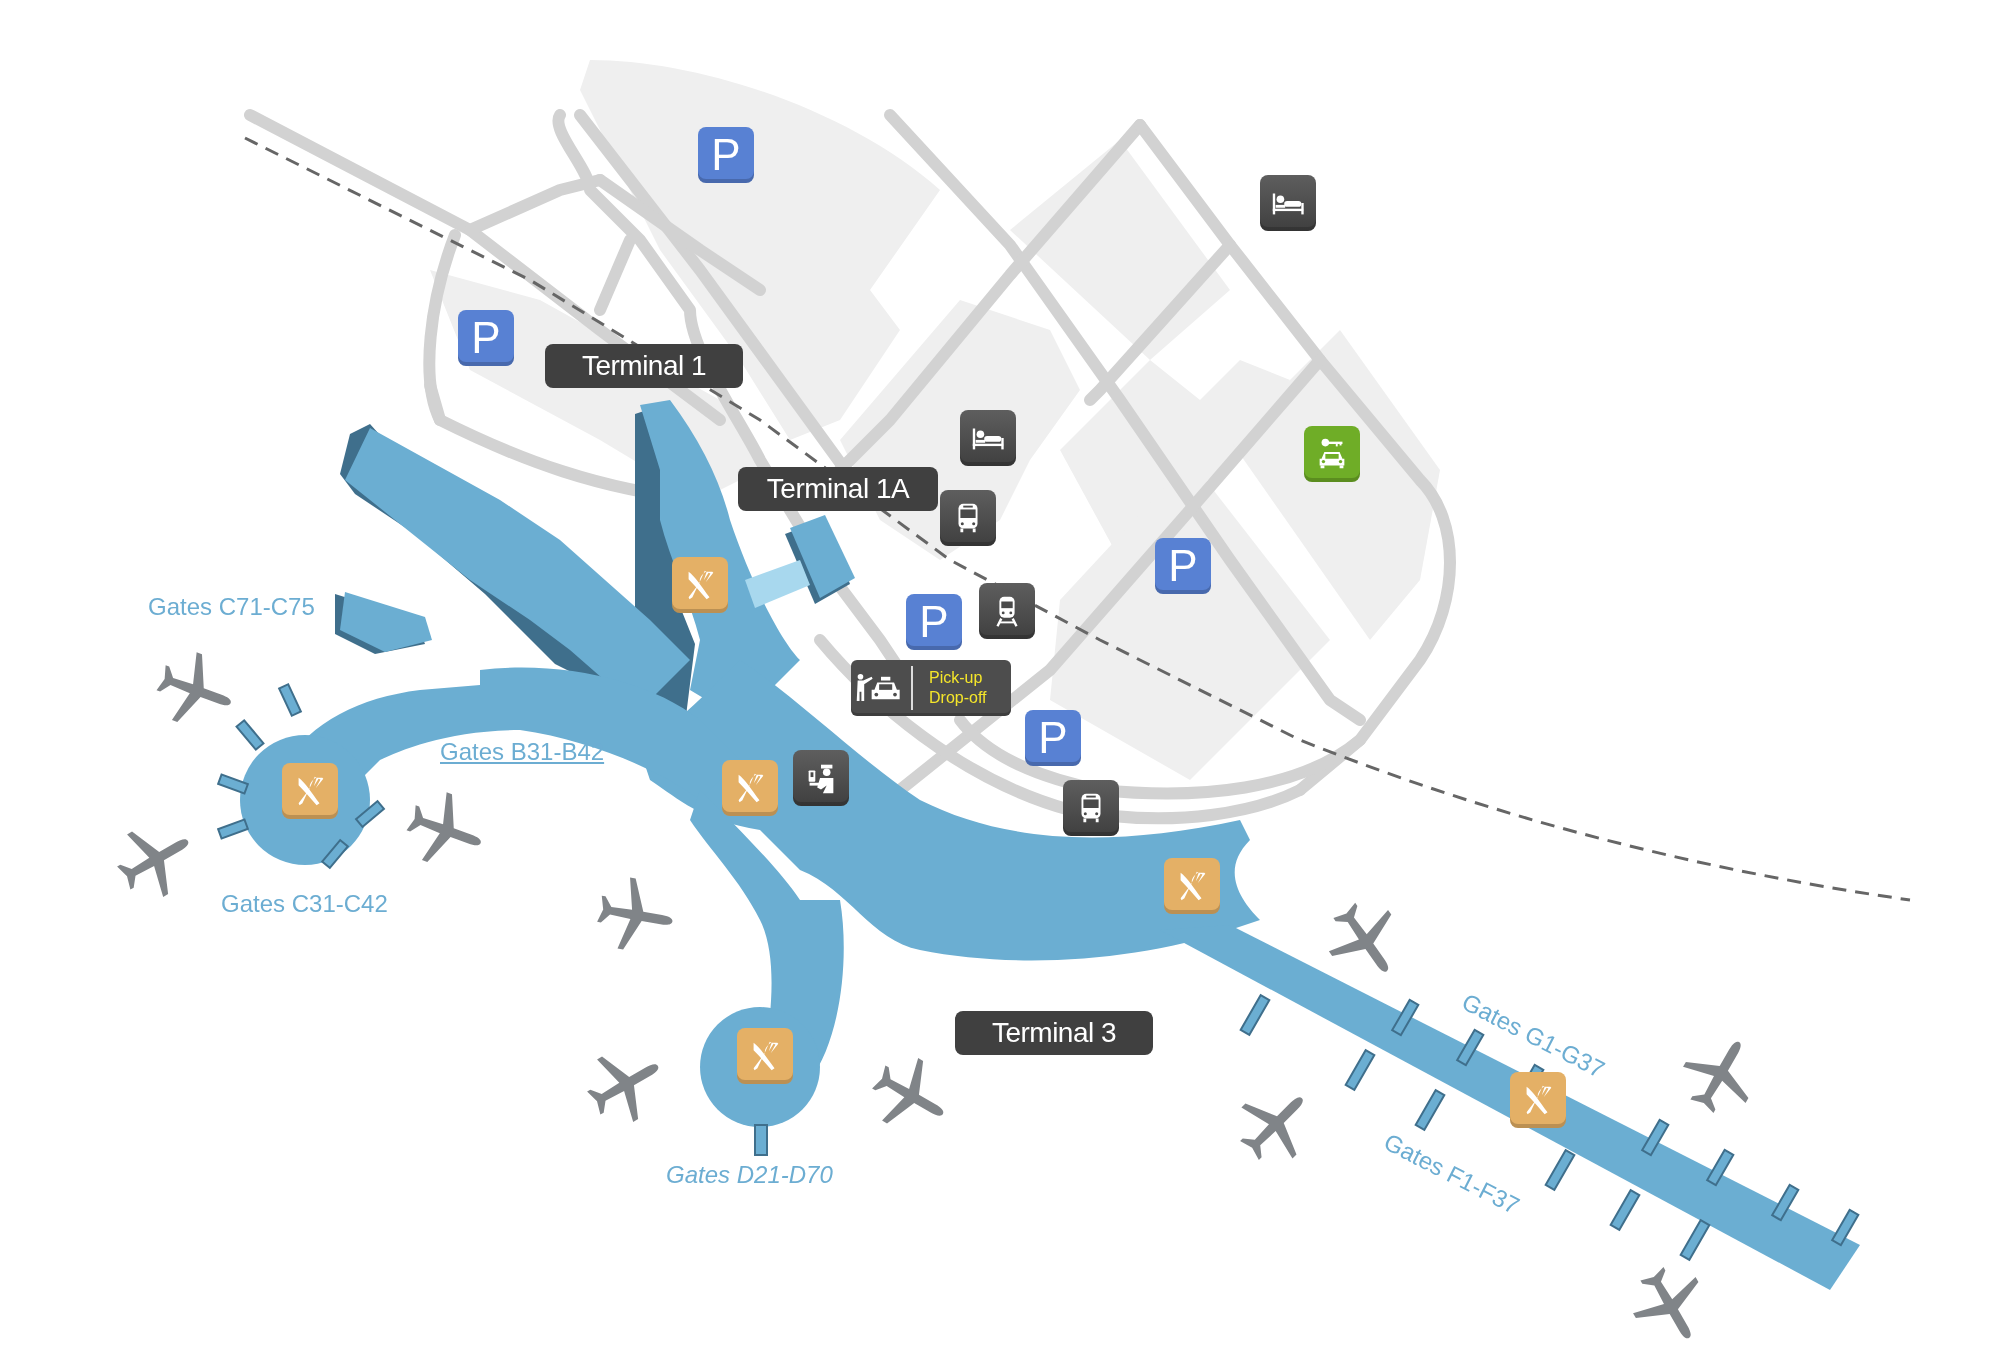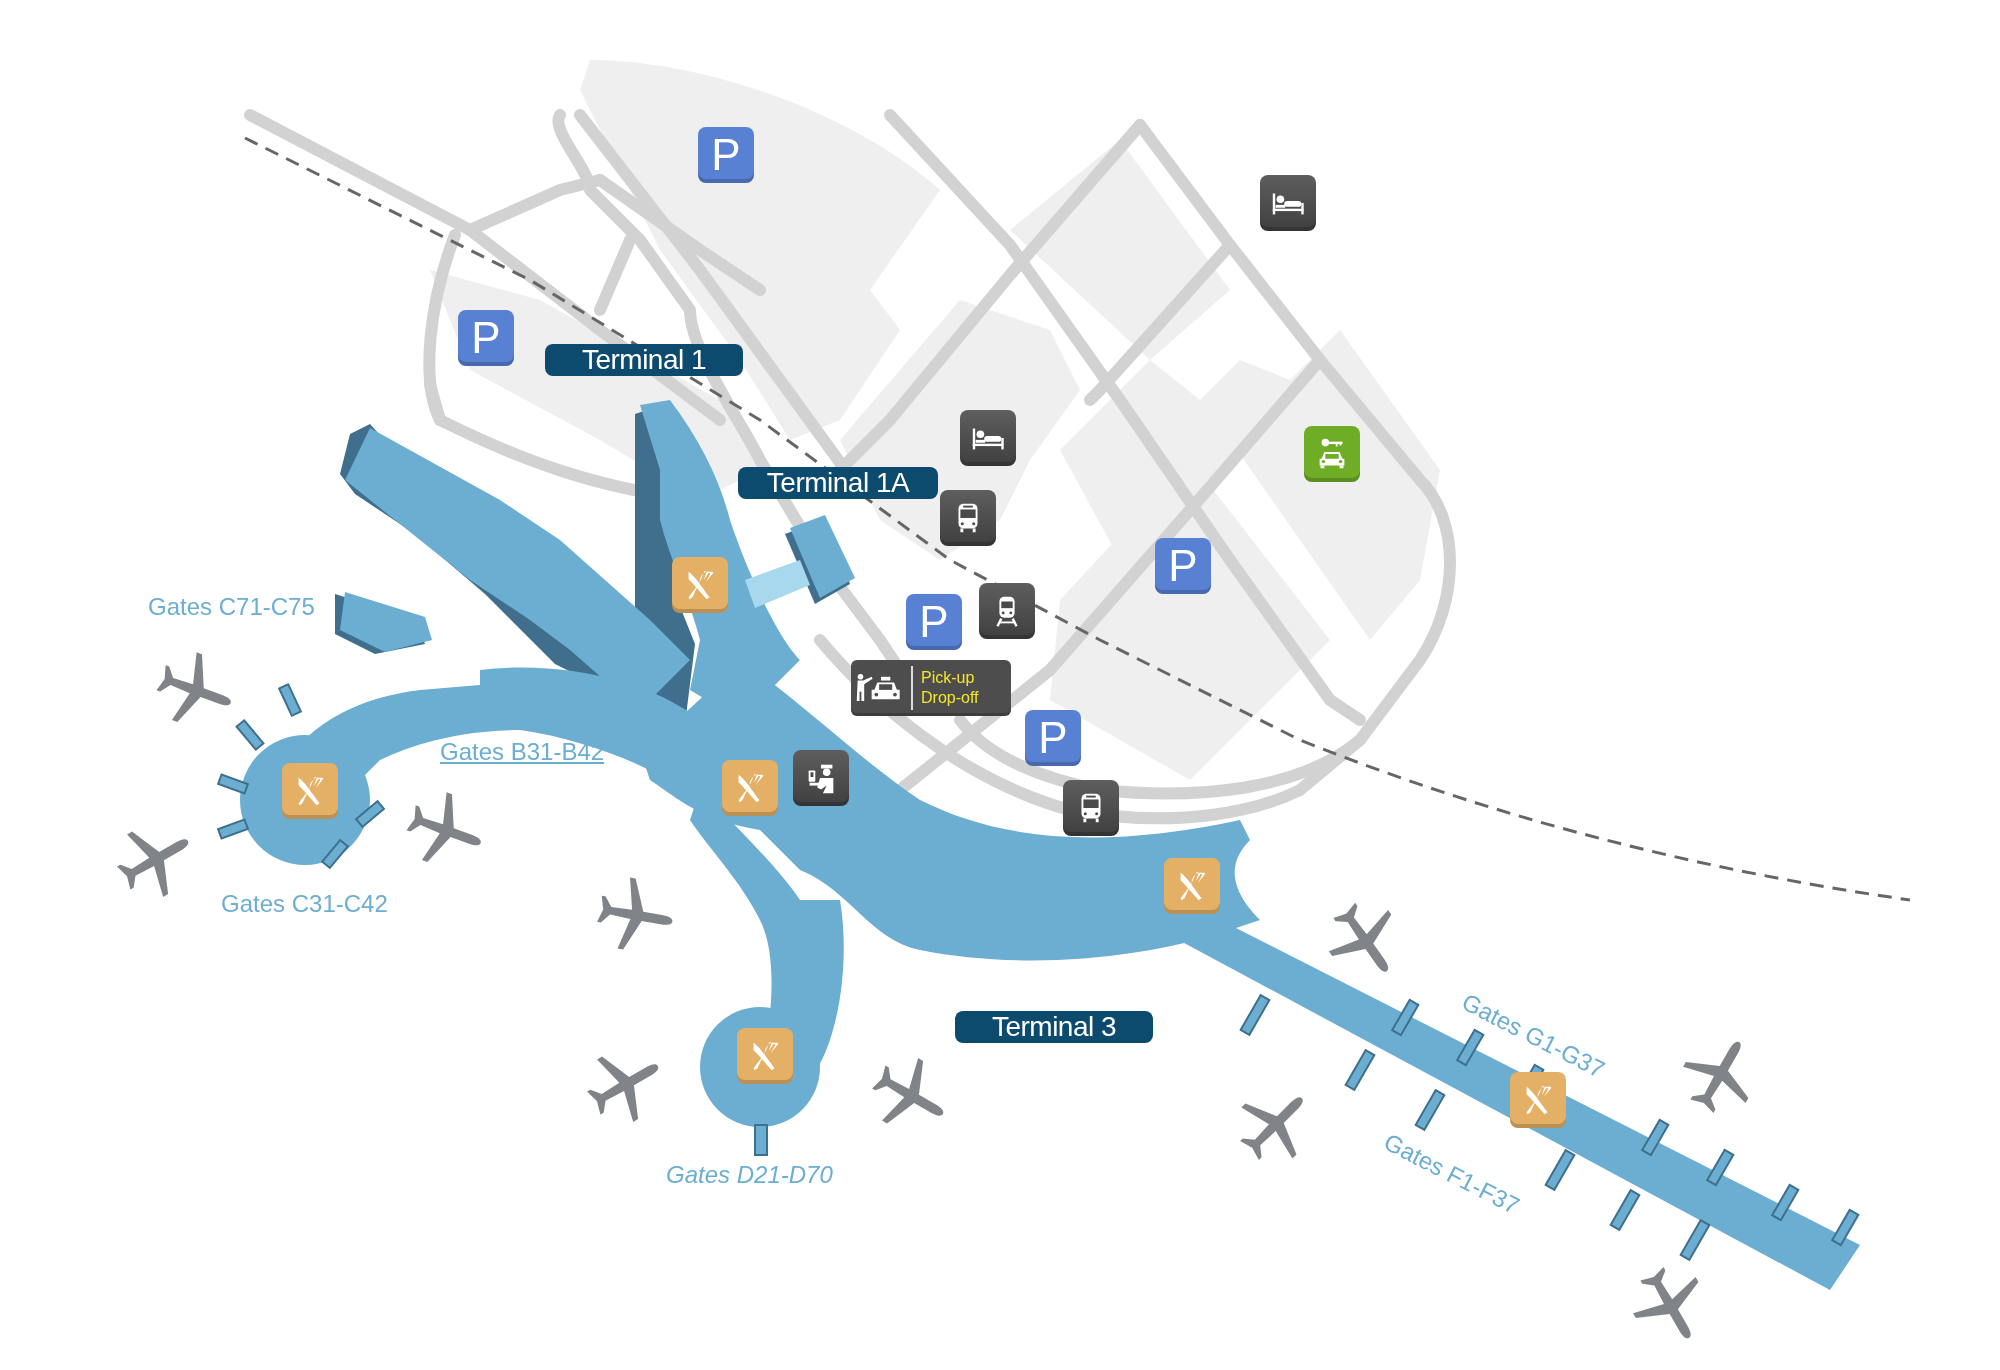--- a/index.html
+++ b/index.html
@@ -4,25 +4,25 @@
 <style>
   html, body { margin:0; padding:0; background:#ffffff; }
   body { width:2000px; height:1370px; position:relative; overflow:hidden; font-family:"Liberation Sans", "DejaVu Sans", sans-serif; }
   #map { position:absolute; left:0; top:0; width:2000px; height:1370px; }
   .poi { position:absolute; width:56px; height:56px; border-radius:8px; box-shadow: inset 0 -4px 0 rgba(0,0,0,0.18); display:flex; align-items:center; justify-content:center; }
   .poi.parking { background:#5881d3; color:#fff; font-size:44px; font-weight:400; }
   .poi.dark { background:#4a4a4a; background:linear-gradient(#5e5e5e,#3f3f3f); }
   .poi.food { background:#e4b066; }
   .poi.rental { background:#6fad27; }
   .poi svg { width:38px; height:38px; }
-  .terminal-label { position:absolute; height:32px; border-radius:8px; background:#0c4a6e; color:#fff; font-size:28px; display:flex; align-items:center; justify-content:center; letter-spacing:-0.5px; }
+  .terminal-label { position:absolute; height:44px; border-radius:8px; background:#404040; color:#fff; font-size:28px; display:flex; align-items:center; justify-content:center; letter-spacing:-0.5px; }
   .gate-label { position:absolute; color:#6cadd2; font-size:24px; white-space:nowrap; transform-origin:left top; }
   .pickup { position:absolute; left:851px; top:660px; width:160px; height:56px; border-radius:6px; background:#4d4d4d; display:flex; align-items:center; box-shadow: inset 0 -3px 0 rgba(0,0,0,0.2); }
   .pickup .icons { width:60px; height:56px; display:flex; align-items:center; justify-content:center; border-right:2px solid #ddd; margin:6px 0; height:44px; }
-  .pickup .txt { padding-left:8px; color:#f5e62a; font-size:16px; line-height:20px; }
+  .pickup .txt { padding-left:16px; color:#f5e62a; font-size:16px; line-height:20px; }
 </style>
 </head>
 <body>
 
 <svg id="map" viewBox="0 0 2000 1370" xmlns="http://www.w3.org/2000/svg">
   <defs>
     <g id="plane">
       <path d="M0,-40 C4,-40 5,-34 5,-28 L5,-8 L38,6 L38,12 L5,4 L4,26 L14,34 L14,38 L0,34 L-14,38 L-14,34 L-4,26 L-5,4 L-38,12 L-38,6 L-5,-8 L-5,-28 C-5,-34 -4,-40 0,-40 Z"></path>
     </g>
   </defs>

